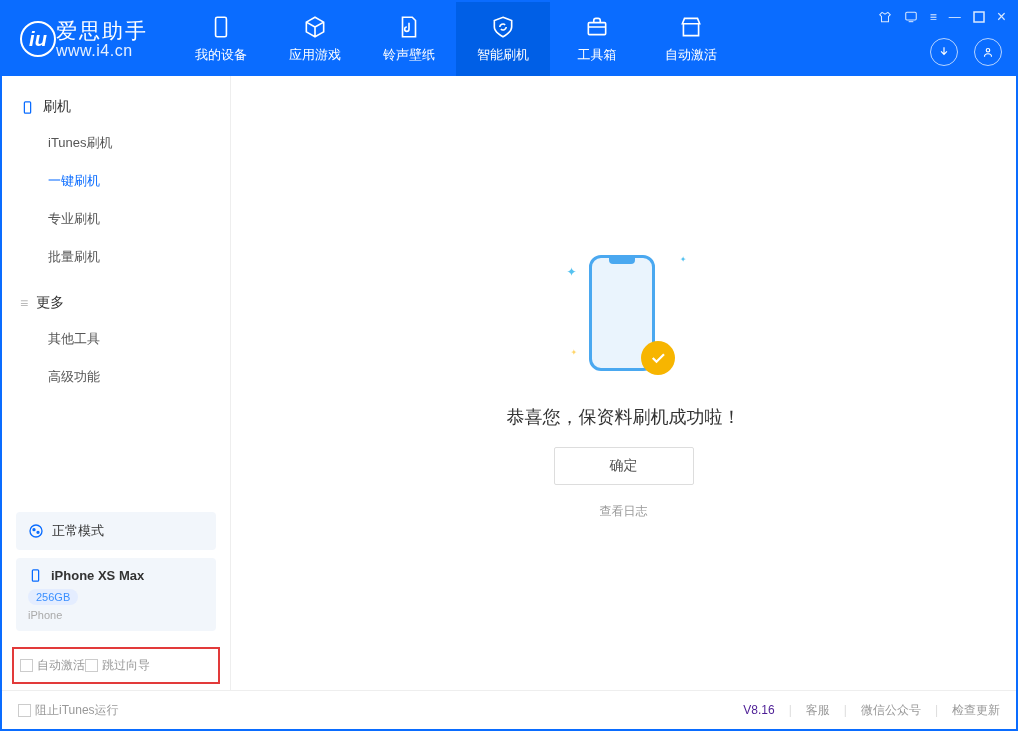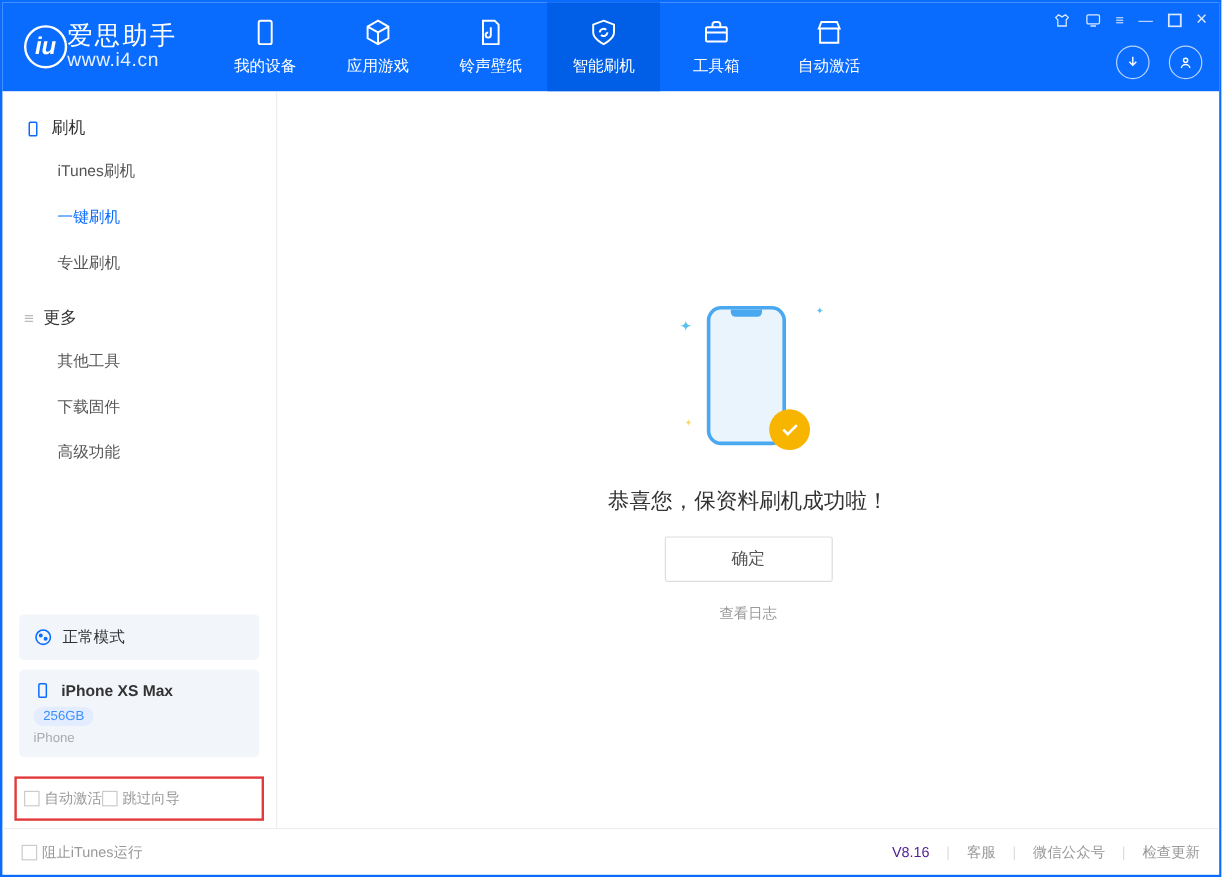--- a/index.html
+++ b/index.html
@@ -146,27 +146,27 @@
     <div class="sidebar">
       <div class="side-sec-header">
         <svg width="15" height="15" viewBox="0 0 24 24" fill="none" stroke="#0a6cff" stroke-width="2">
             <rect x="7" y="3" width="10" height="18" rx="1.5"></rect>
           </svg>
         <span>刷机</span>
       </div>
       <div class="side-item">iTunes刷机</div>
       <div class="side-item active">一键刷机</div>
       <div class="side-item">专业刷机</div>
+      <div class="side-item">批量刷机</div>
 
       <div class="side-sec-header" style="margin-top:10px;">
         <span style="color:#bbb;font-size:14px;">≡</span>
         <span>更多</span>
       </div>
       <div class="side-item">其他工具</div>
-      <div class="side-item">下载固件</div>
       <div class="side-item">高级功能</div>
 
       <div class="side-spacer"></div>
 
       <div class="mode-box">
         <svg width="16" height="16" viewBox="0 0 24 24" fill="none" stroke="#0a6cff" stroke-width="2">
             <circle cx="12" cy="12" r="9"></circle>
             <circle cx="9" cy="10" r="1.5" fill="#0a6cff"></circle>
             <circle cx="15" cy="14" r="1.5" fill="#0a6cff"></circle>
           </svg>

